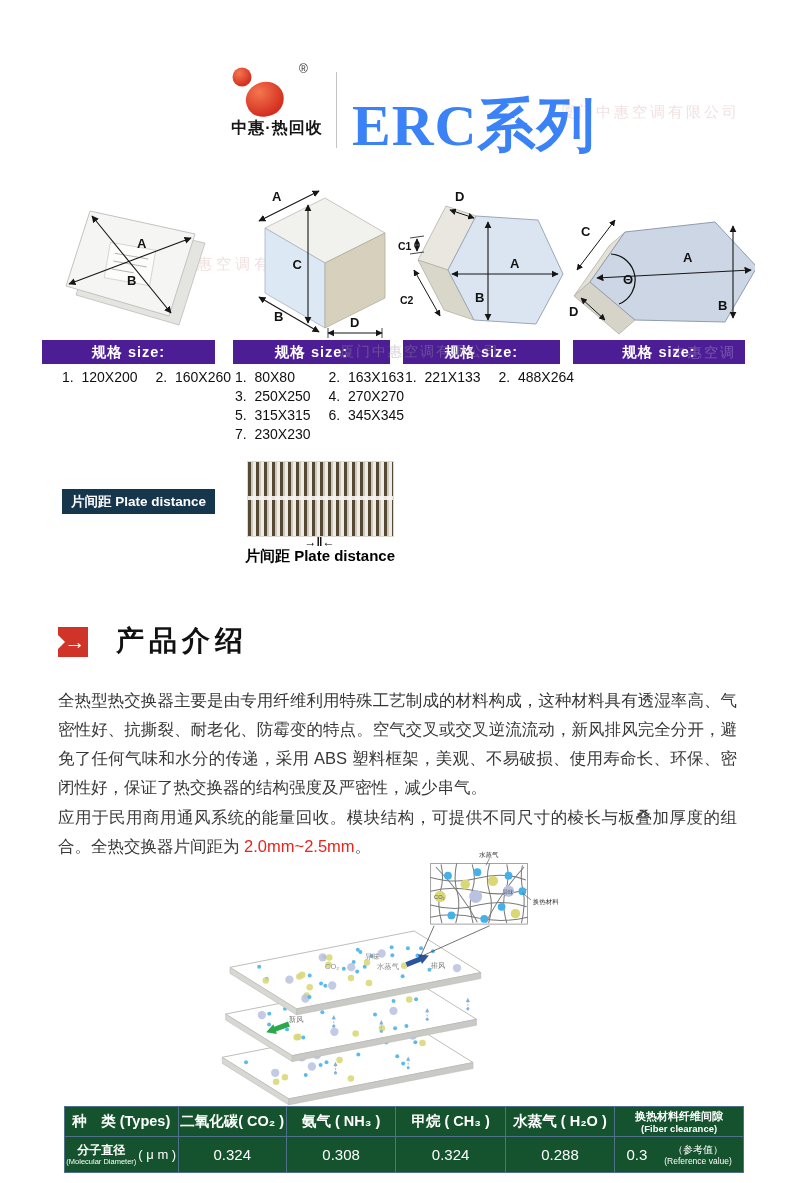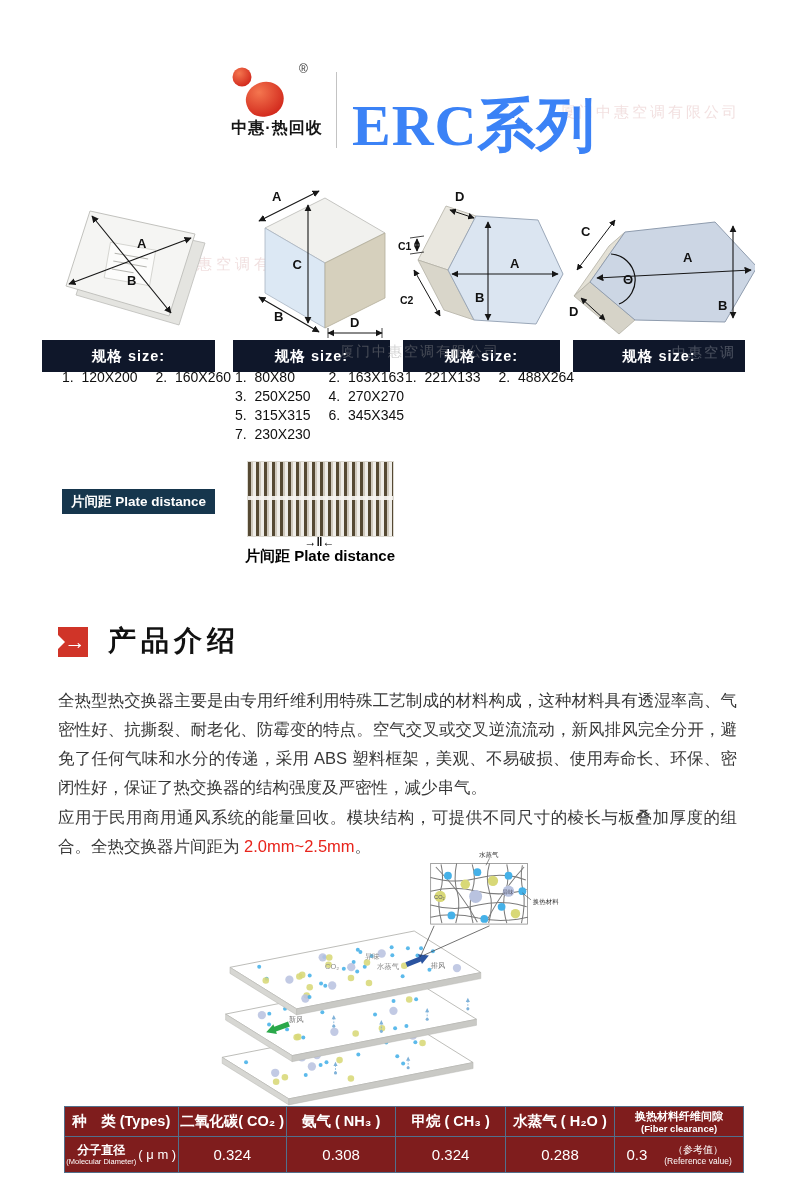--- a/index.html
+++ b/index.html
@@ -11,53 +11,53 @@
               font-size:16px;font-weight:700;letter-spacing:1px;color:#151515;}
   .reg-mark{position:absolute;left:299px;top:62px;font-size:12px;color:#333;}
   .divider{position:absolute;left:336px;top:72px;width:1px;height:76px;background:#c3c3c3;}
   .erc-title{position:absolute;left:352px;top:62px;font-family:"Liberation Serif","DejaVu Serif",serif;
              font-size:58px;font-weight:700;letter-spacing:1px;color:#3b82f6;line-height:64px;margin-top:32px;}
   
   .figure{position:absolute;}
   .dim-label{font-size:13px;font-weight:700;fill:#111;font-family:"Liberation Sans",sans-serif;}
   .dim-label.small{font-size:10.5px;}
   
-  .spec-bar{position:absolute;top:340px;height:32px;background:#0f172a;color:#fff;display:flex;
+  .spec-bar{position:absolute;top:340px;height:24px;background:#4c1d95;color:#fff;display:flex;
             align-items:center;justify-content:center;font-size:14.5px;font-weight:700;letter-spacing:1px;}
   .size-list{position:absolute;top:369px;display:grid;grid-template-columns:repeat(2,auto);
              column-gap:18px;row-gap:2px;font-size:14px;line-height:17px;white-space:pre;color:#101010;}
   
   .plate-bar{position:absolute;left:62px;top:489px;width:153px;height:25px;background:#16364d;color:#fff;
              font-size:13.5px;font-weight:700;display:flex;align-items:center;justify-content:center;}
   .stripes{position:absolute;left:247px;top:461px;width:145px;height:74px;
            background:repeating-linear-gradient(90deg,#554933 0 3px,#cfc9bd 3px 5px,#efede8 5px 8px);
            border:1px solid #dcd9d1;}
   .stripes .gap{position:absolute;left:0;right:0;top:46%;height:4px;background:rgba(246,244,240,.92);}
   .pd-arrows{position:absolute;left:247px;top:535px;width:145px;text-align:center;
              font-size:12px;font-weight:700;color:#000;}
   .pd-caption{position:absolute;left:200px;top:547px;width:240px;text-align:center;
               font-size:15px;font-weight:700;color:#000;}
   
   .intro-icon{position:absolute;left:58px;top:627px;width:30px;height:30px;background:#d03428;}
   .intro-icon .glyph{position:absolute;left:4px;top:1px;width:26px;height:28px;color:#fff;
                      font-size:21px;font-weight:700;line-height:28px;text-align:center;}
   .intro-icon .notch{position:absolute;left:0;top:8px;width:0;height:0;
                      border-top:7px solid transparent;border-bottom:7px solid transparent;border-left:7px solid #fff;}
-  .intro-title{position:absolute;left:108px;top:622px;font-family:"Liberation Serif","DejaVu Serif",serif;
+  .intro-title{position:absolute;left:116px;top:622px;font-family:"Liberation Serif","DejaVu Serif",serif;
                font-size:28px;font-weight:700;letter-spacing:5px;color:#111;}
   .paragraphs{position:absolute;left:58px;top:686px;width:679px;font-size:16.5px;line-height:29px;
               text-align:justify;color:#383838;}
   .paragraphs p{margin:0 0 1px 0;}
   .red{color:#e8241c;}
   
   .illu{position:absolute;left:204px;top:846px;width:372px;height:260px;}
   .illu text{font-family:"Liberation Sans",sans-serif;}
   
   table.spec{position:absolute;left:64px;top:1106px;width:680px;border-collapse:collapse;
-             background:#7f1d1d;color:#fff;table-layout:fixed;}
+             background:#14532d;color:#fff;table-layout:fixed;}
   table.spec th,table.spec td{border:1px solid #51708c;text-align:center;vertical-align:middle;padding:0;}
   table.spec tr.hd{height:30px;}
   table.spec tr.vals{height:36px;}
   .th-main{font-size:14.5px;font-weight:700;}
   .fiber-cn{font-size:11px;font-weight:700;line-height:13px;}
   .fiber-en{font-size:9.5px;line-height:11px;}
   .rowlab{display:flex;align-items:center;justify-content:center;gap:2px;}
   .rowlab .cn{font-size:12px;font-weight:700;line-height:13px;}
   .rowlab .en{font-size:7.5px;line-height:9px;}
   .rowlab .unit{font-size:13px;}

